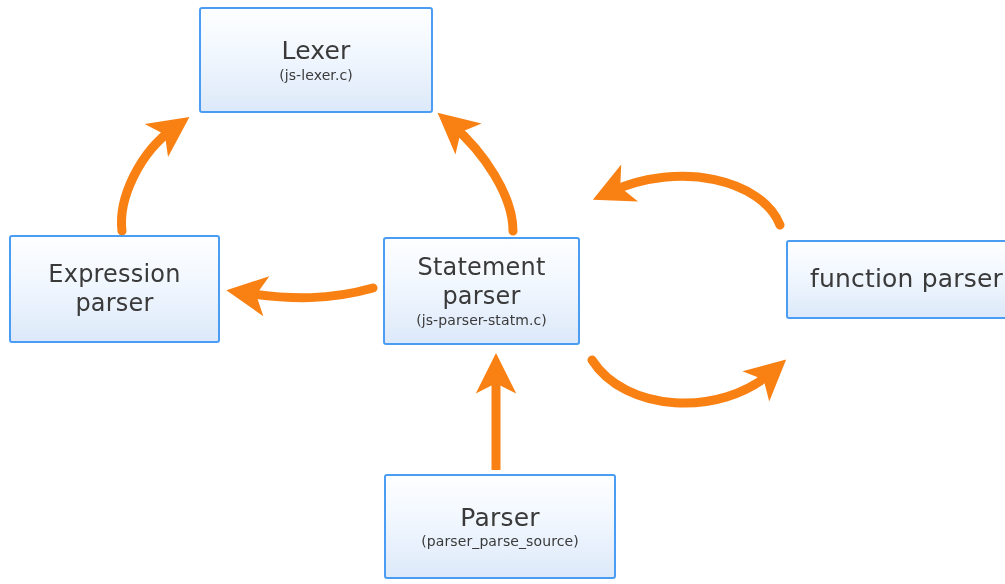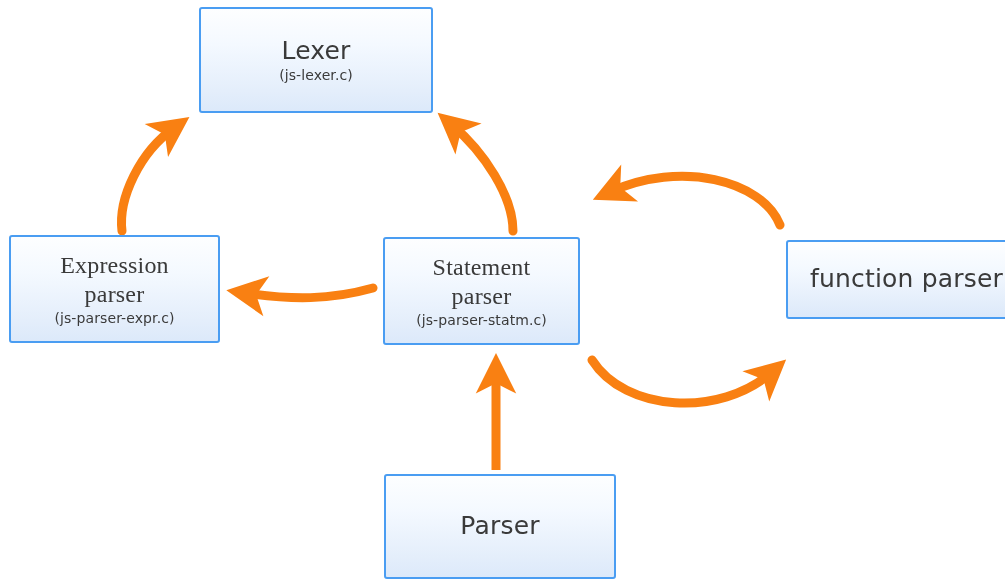--- a/index.html
+++ b/index.html
@@ -37,21 +37,20 @@
     letter-spacing: 0.2px;
     white-space: nowrap;
   }
   .node .sub {
     font-size: 14px;
     letter-spacing: 0.1px;
     white-space: nowrap;
   }
   .node.two-line .title {
     font-size: 24px;
-    font-family: Liberation Serif, serif;
   }
   .node.two-line .title .l2 {
     display: block;
   }
   #arrows {
     position: absolute;
     left: 0;
     top: 0;
     width: 1005px;
     height: 584px;
@@ -98,32 +97,32 @@
   <div class="node" style="left:199px; top:7px; width:234px; height:106px;">
     <div class="title">Lexer</div>
     <div class="sub">(js-lexer.c)</div>
   </div>
 
   <div class="node two-line" style="left:9px; top:235px; width:211px; height:108px;">
     <div class="title">
       <span class="l1">Expression</span>
       <span class="l2">parser</span>
     </div>
-    <div class="sub">(js-parser-expr.c)</div>
   </div>
 
   <div class="node two-line" style="left:383px; top:237px; width:197px; height:108px;">
     <div class="title">
       <span class="l1">Statement</span>
       <span class="l2">parser</span>
     </div>
     <div class="sub">(js-parser-statm.c)</div>
   </div>
 
   <div class="node" style="left:786px; top:240px; width:241px; height:79px;">
     <div class="title">function parser</div>
   </div>
 
   <div class="node" style="left:384px; top:474px; width:232px; height:105px;">
     <div class="title">Parser</div>
+    <div class="sub">(parser_parse_source)</div>
   </div>
 
 </div>
 
 </body></html>

